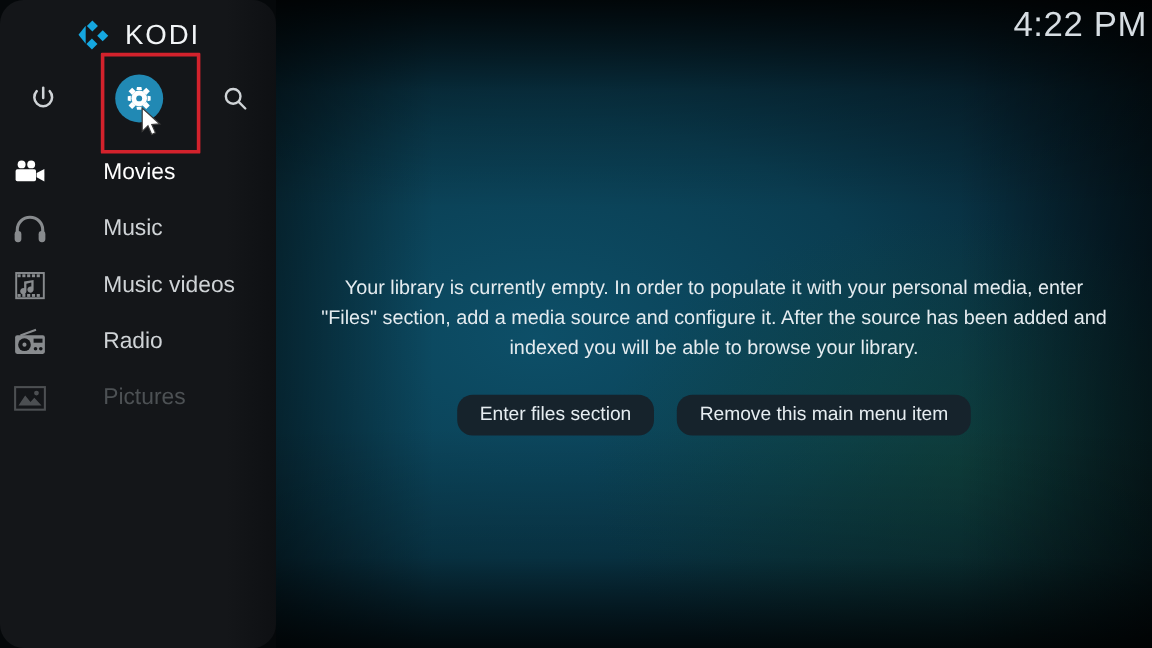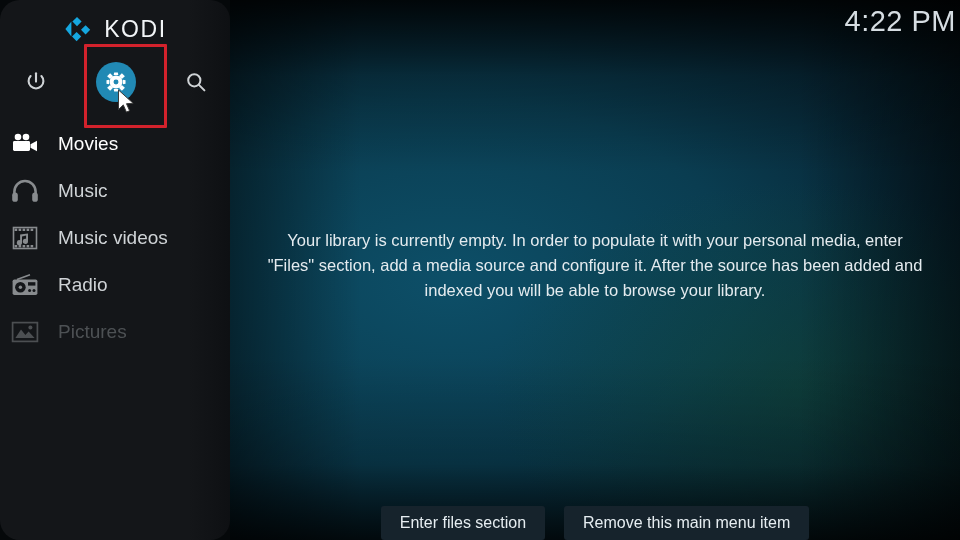--- a/index.html
+++ b/index.html
@@ -71,21 +71,21 @@
   }
 
   .cursor {
     position:absolute; left:117px; top:89px; width:20px; height:26px;
     pointer-events:none;
   }
 
   
   .menu { position:absolute; left:0; top:120px; width:230px; }
   .menu-item {
-    height:47px; display:flex; align-items:center; padding-left:10px;
+    height:47px; display:flex; align-items:center; padding-left:10px;gap:28px;
   }
   .menu-icon {
     width:30px; height:28px; flex:0 0 auto;
     display:flex; align-items:center; justify-content:center;
     margin-right:18px;
   }
   .menu-label { font-size:19px; font-weight:400; white-space:nowrap; }
 
   .menu-item.active .menu-label { color:#ffffff; }
   .menu-item.active .menu-icon  { opacity:1; }
@@ -97,30 +97,30 @@
   
   .clock {
     position:absolute; right:4px; top:5px;
     color:#d6dde2; font-size:29px; font-weight:400; letter-spacing:.5px;
   }
 
   
   .content {
     position:absolute; left:230px; top:0; width:730px; height:540px;
     display:flex; flex-direction:column; align-items:center;
-    justify-content:space-between;
+    justify-content:flex-start;
   }
   .empty-msg {
     margin-top:228px; width:660px; text-align:center;
     color:#e4ebef; font-size:16.5px; line-height:25px;
   }
   .btn-row { margin-top:26px; display:flex; gap:19px; }
   .btn {
     background:#16232c; color:#e6edf1;
-    border:none; border-radius:3px;
+    border:none; border-radius:13px;
     font-family:"Liberation Sans", sans-serif;
     font-size:16px; padding:0 19px; height:34px;
     display:flex; align-items:center; justify-content:center;
     white-space:nowrap;
   }
 </style>
 </head>
 <body>
 
 <div id="app">

